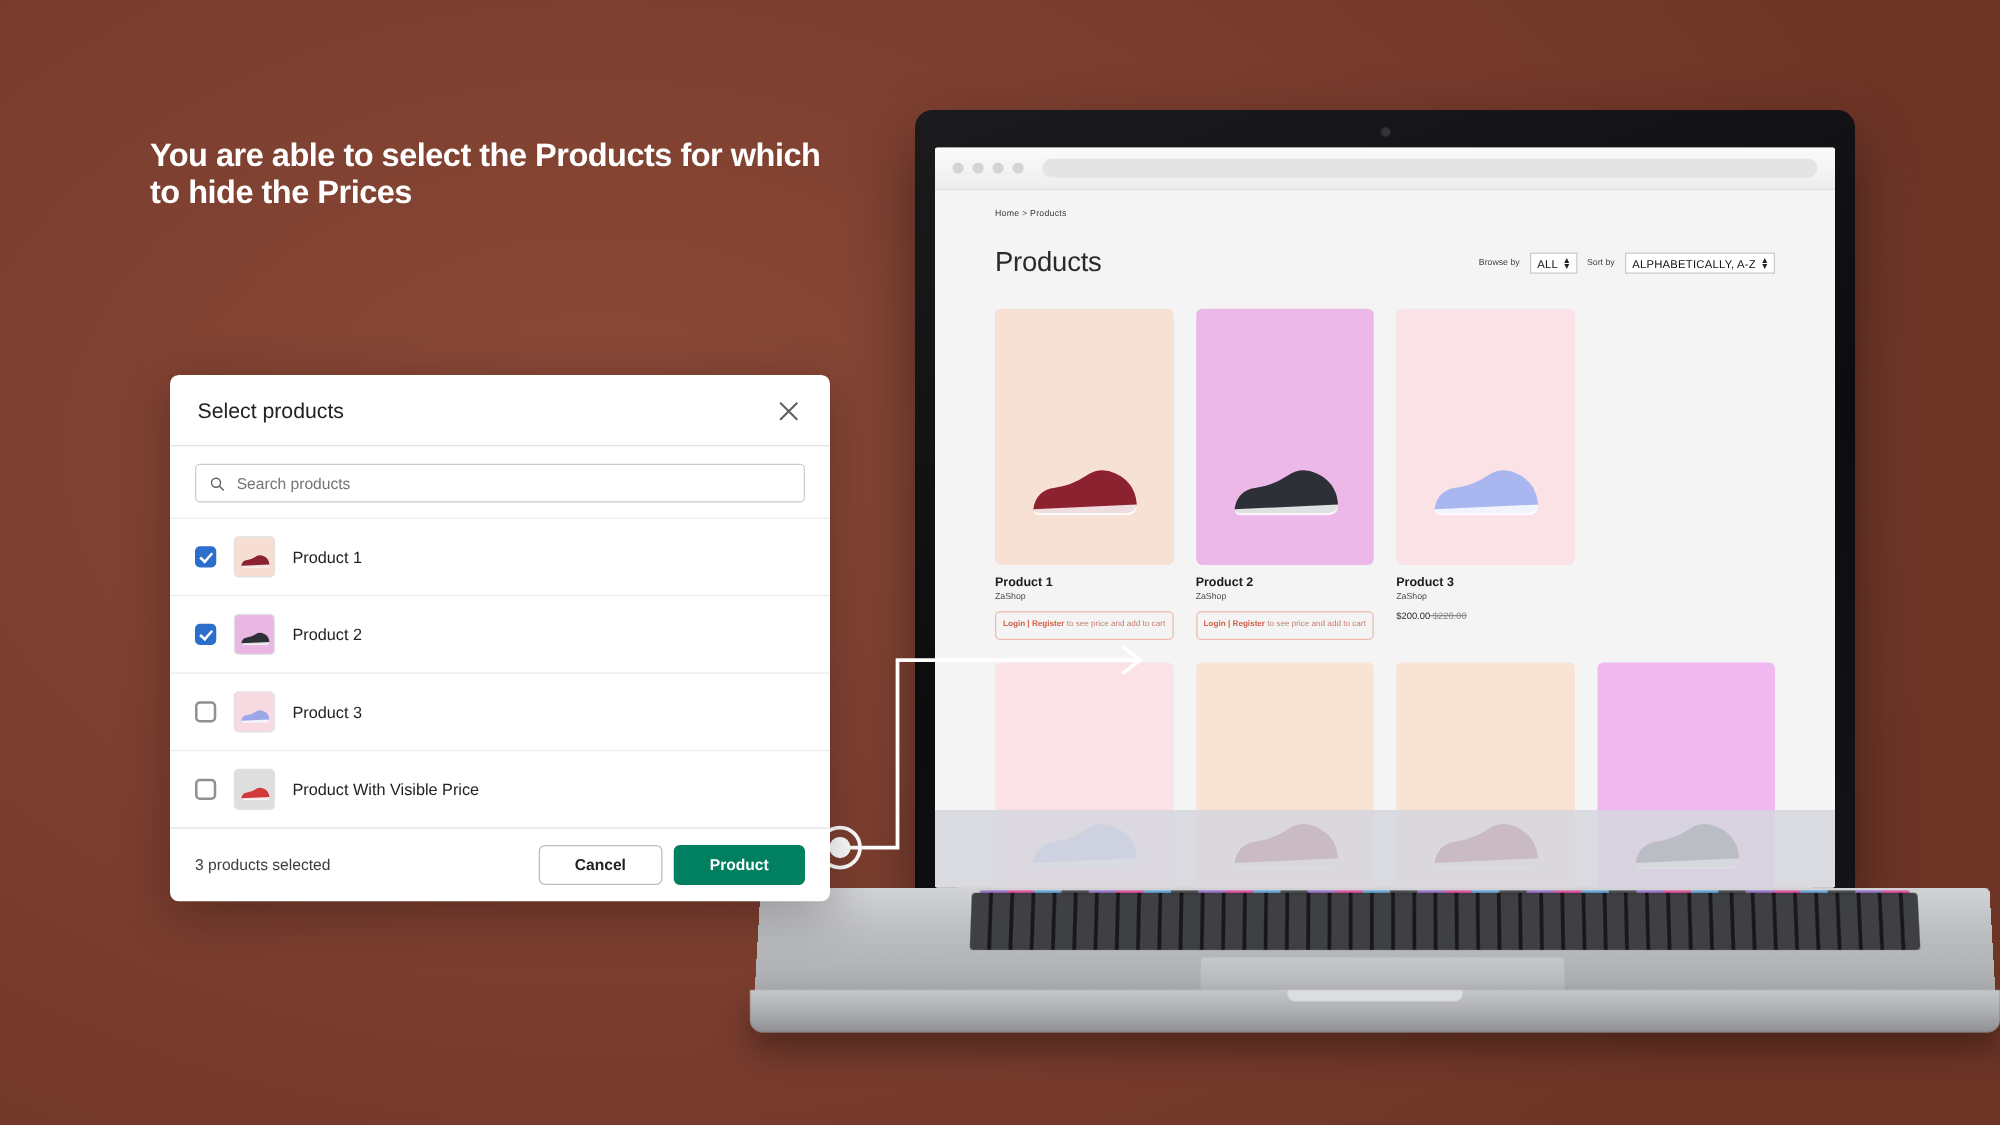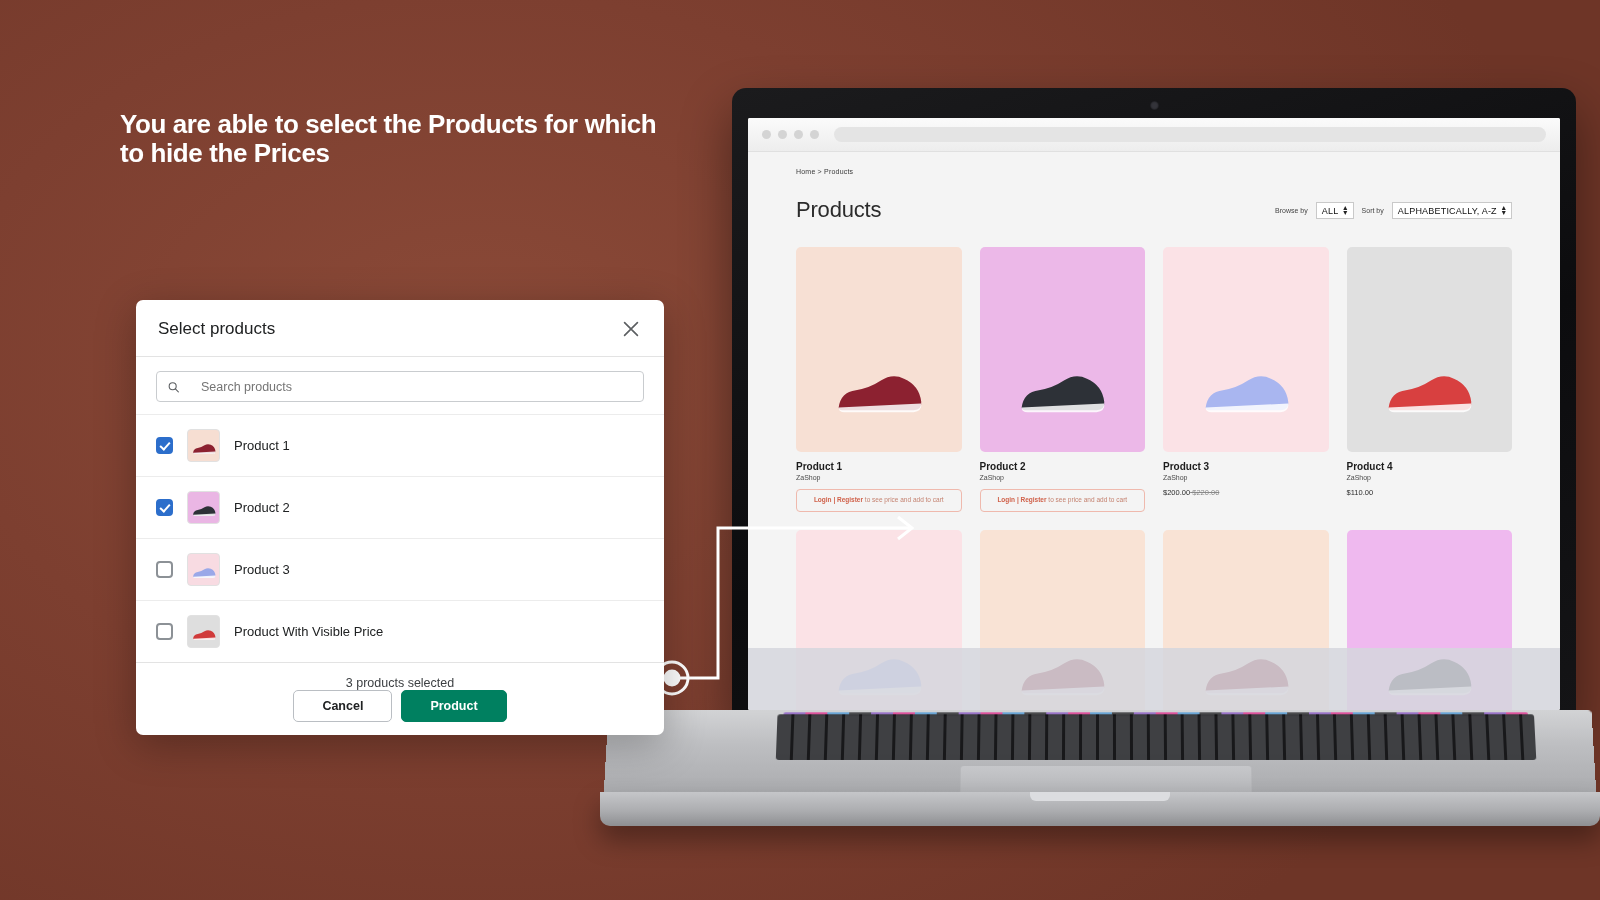--- a/index.html
+++ b/index.html
@@ -14,21 +14,21 @@
   }
   
   #headline {
     position: absolute; left: 120px; top: 110px; width: 560px;
     color: #ffffff; font-weight: bold; font-size: 26px; line-height: 1.12;
     letter-spacing: -0.4px;
   }
   
   #laptop { position: absolute; left: 600px; top: 88px; width: 1000px; height: 740px; }
   .lid {
-    position: absolute; left: 132px; top: 0; width: 844px; height: 630px;
+    position: absolute; left: 132px; top: 0; width: 752px; height: 630px;
     background: linear-gradient(160deg, #1b1b1d 0%, #0c0c0e 55%, #141416 100%);
     border-radius: 14px 14px 4px 4px;
     box-shadow: 0 22px 50px rgba(0,0,0,.42);
   }
   .webcam {
     position: absolute; left: 50%; top: 13px; width: 9px; height: 9px; margin-left: -4px;
     border-radius: 50%; background: #34343a; box-shadow: 0 0 2px #000 inset;
   }
   .screen {
     position: absolute; left: 16px; top: 30px; right: 16px; bottom: 8px;
@@ -103,41 +103,41 @@
     position: absolute; left: 118px; top: 300px; width: 528px;
     background: #ffffff; border-radius: 7px;
     box-shadow: 0 10px 40px rgba(0,0,0,.28); overflow: hidden; margin-left: 18px;
   }
   .m-head { display: flex; align-items: center; justify-content: space-between;
     padding: 18px 22px 16px 22px; border-bottom: 1px solid #e3e3e3; }
   .m-title { font-size: 17px; color: #202223; }
   .m-close { width: 22px; height: 22px; cursor: pointer; color: #5c5f62; }
   .m-search { padding: 14px 20px 12px 20px; }
   .searchfield {
-    display: flex; align-items: center; gap: 21px; height: 31px;
+    display: flex; align-items: center; gap: 9px; height: 31px;
     border: 1px solid #c9cccf; border-radius: 4px; padding: 0 10px; background: #fff;
   }
   .searchfield input {
     border: none; outline: none; font-size: 12.5px; color: #6d7175; width: 100%;
     font-family: "Liberation Sans", sans-serif; background: transparent;
   }
   .m-list { }
   .m-row { display: flex; align-items: center; gap: 14px; padding: 14px 20px;
     border-top: 1px solid #ececec; }
   .m-row:first-child { border-top: 1px solid #ececec; }
   .cb { width: 17px; height: 17px; border-radius: 4px; border: 2px solid #8c9196;
     background: #fff; flex: none; position: relative; cursor: pointer; }
   .cb.on { background: #2c6ecb; border-color: #2c6ecb; }
   .cb.on:after { content: ""; position: absolute; left: 4px; top: 1px; width: 4px; height: 8px;
     border: solid #fff; border-width: 0 2px 2px 0; transform: rotate(42deg); }
   .tn { width: 33px; height: 33px; border: 1px solid #e1e1e1; border-radius: 4px;
     overflow: hidden; flex: none; position: relative; background: #fff; }
   .m-name { font-size: 13px; color: #202223; }
   .m-foot { display: flex; align-items: center; justify-content: space-between;
-    padding: 13px 20px; border-top: 1px solid #e3e3e3; flex-direction: column; }
+    padding: 13px 20px; border-top: 1px solid #e3e3e3; }
   .m-count { font-size: 12.5px; color: #3d4043; }
   .m-btns { display: flex; gap: 9px; }
   .btn { font-size: 12.5px; padding: 8px 28px; border-radius: 5px; cursor: pointer;
     font-family: "Liberation Sans", sans-serif; font-weight: bold; }
   .btn-cancel { background: #fff; border: 1px solid #babec3; color: #202223; }
   .btn-select { background: #008060; border: 1px solid #008060; color: #fff; }
 </style>
 </head>
 <body>
 
@@ -205,31 +205,20 @@
                   <div class="thumb" style="background: rgb(251, 226, 230);">
                     <svg viewBox="0 0 100 60" width="96" height="58" style="position:absolute;left:50%;bottom:14%;transform:translateX(-50%)">
                       <path d="M8 44 Q10 28 26 26 Q40 24 52 16 Q64 8 76 14 Q92 21 94 38 Q95 46 86 47 L14 47 Q8 47 8 44 Z" fill="#a9b6f0"></path>
                       <path d="M8 44 L94 40 Q95 48 86 49 L14 49 Q8 49 8 44 Z" fill="#ffffff" opacity=".85"></path>
                     </svg>
                   </div>
                   <div class="cname">Product 3</div>
                   <div class="cvendor">ZaShop</div>
                   <div class="cprice">$200.00<s> $220.00</s></div>
                 </div>
-                <div class="card">
-                  <div class="thumb" style="background: rgb(224, 224, 224);">
-                    <svg viewBox="0 0 100 60" width="96" height="58" style="position:absolute;left:50%;bottom:14%;transform:translateX(-50%)">
-                      <path d="M8 44 Q10 28 26 26 Q40 24 52 16 Q64 8 76 14 Q92 21 94 38 Q95 46 86 47 L14 47 Q8 47 8 44 Z" fill="#d84040"></path>
-                      <path d="M8 44 L94 40 Q95 48 86 49 L14 49 Q8 49 8 44 Z" fill="#ffffff" opacity=".85"></path>
-                    </svg>
-                  </div>
-                  <div class="cname">Product 4</div>
-                  <div class="cvendor">ZaShop</div>
-                  <div class="cprice">$110.00</div>
-                </div>
               </div>
 
             <div class="grid row2" id="grid-row2">
                 <div class="card">
                   <div class="thumb" style="background: rgb(251, 226, 230);">
                     <svg viewBox="0 0 100 60" width="96" height="58" style="position:absolute;left:50%;bottom:14%;transform:translateX(-50%)">
                       <path d="M8 44 Q10 28 26 26 Q40 24 52 16 Q64 8 76 14 Q92 21 94 38 Q95 46 86 47 L14 47 Q8 47 8 44 Z" fill="#a9b6f0"></path>
                       <path d="M8 44 L94 40 Q95 48 86 49 L14 49 Q8 49 8 44 Z" fill="#ffffff" opacity=".85"></path>
                     </svg>
                   </div>

